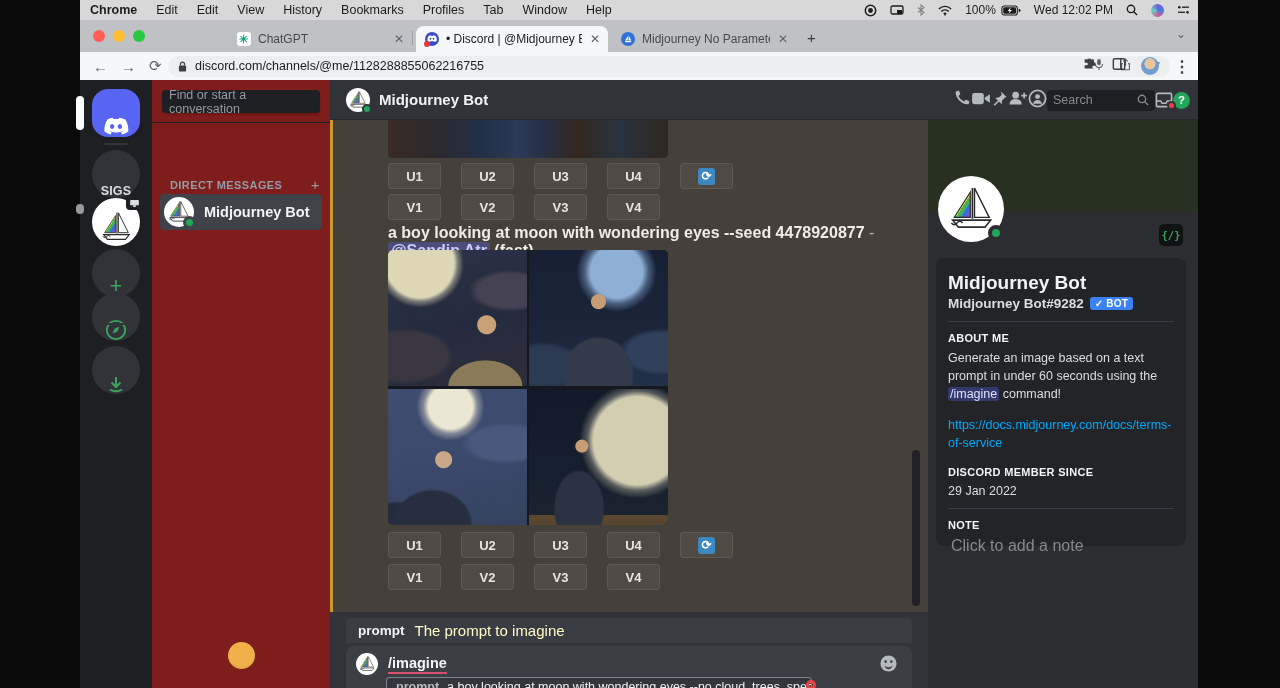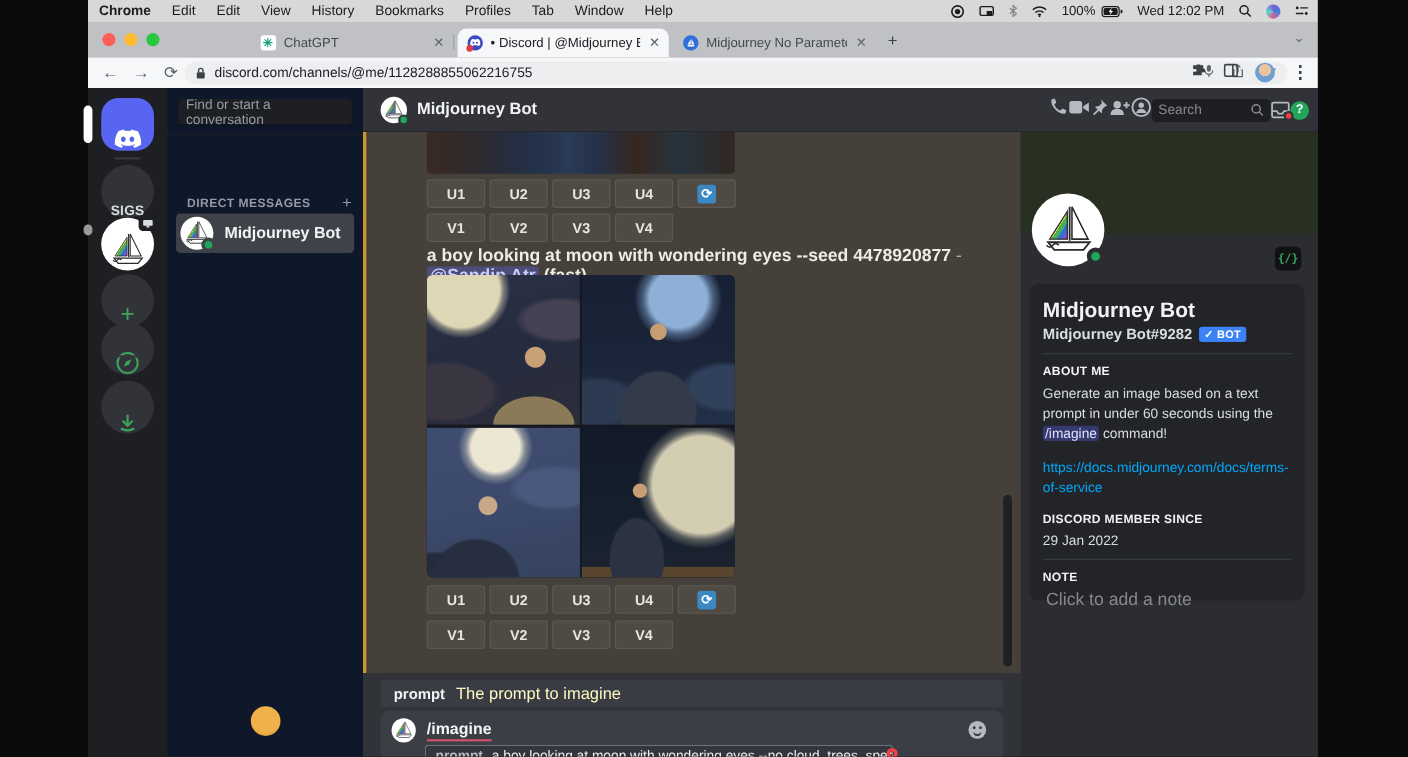--- a/index.html
+++ b/index.html
@@ -45,21 +45,21 @@
   .rail-item{position:absolute;left:12px;width:48px;height:48px;border-radius:50%;background:#313338;display:flex;align-items:flex-end;justify-content:center}
   .pill{position:absolute;left:-4px;width:8px;border-radius:4px;background:#fff}
   .rail-divider{position:absolute;left:24px;width:24px;height:2px;background:#35363c;border-radius:1px}
   .home{border-radius:16px;background:#5865f2}
   .sigs{color:#dbdee1;font-weight:bold;font-size:12.5px;letter-spacing:.2px}
   .mj-rail{background:#fff}
   .mj-badge{position:absolute;right:-2px;top:-2px;width:16px;height:14px;background:#1e1f22;border-radius:4px;display:flex;align-items:center;justify-content:center}
   .green-glyph{color:#3ba55d}
 
   
-  .chanbar{position:absolute;left:72px;top:0;width:178px;height:608px;background:#0f172a}
+  .chanbar{position:absolute;left:72px;top:0;width:178px;height:608px;background:#7f1d1d}
   .chan-search{position:absolute;left:10px;top:10px;width:158px;height:23px;background:#1e1f22;border-radius:4px;color:#949ba4;font-size:12.5px;display:flex;align-items:center;padding:0 7px;box-shadow:0 2px 2px rgba(0,0,0,.15)}
   .chan-div{position:absolute;left:0;top:42px;width:178px;height:1px;background:#1f2023}
   .friends-row{position:absolute;left:8px;top:50px;width:162px;height:36px;border-radius:4px;display:flex;align-items:center;color:#949ba4;font-size:14.5px;font-weight:600}
   .friends-row .ic{margin:0 10px 0 10px;display:inline-flex}
   .dm-head{position:absolute;left:18px;top:96px;width:150px;color:#949ba4;font-size:11px;font-weight:bold;letter-spacing:.4px;display:flex;justify-content:space-between;align-items:center}
   .dm-row{position:absolute;left:8px;top:114px;width:162px;height:36px;background:#3f4248;border-radius:4px;display:flex;align-items:center}
   .dm-av{position:relative;width:30px;height:30px;border-radius:50%;background:#fff;margin:0 10px 0 4px;flex:0 0 auto}
   .status-dot{position:absolute;right:-2px;bottom:-2px;width:13px;height:13px;border-radius:50%;background:#23a55a;border:3px solid #3f4248}
   .dm-name{color:#f2f3f5;font-size:14.5px;font-weight:600}
   .user-avatar-clip{position:absolute;left:76px;top:562px;width:27px;height:27px;border-radius:50%;background:radial-gradient(circle at 50% 40%,#f0b14a 0 60%,#d98f2b)}
@@ -72,21 +72,21 @@
   .ch-icons{position:absolute;right:8px;top:0;height:40px;display:flex;align-items:center;color:#b5bac1}
   .ch-search{width:108px;height:21px;background:#1e1f22;border-radius:4px;display:flex;align-items:center;justify-content:space-between;padding:0 6px;color:#87898c;font-size:12.5px}
   .inbox-wrap{position:relative;display:inline-flex}
   .inbox-dot{position:absolute;right:-3px;bottom:-1px;width:9px;height:9px;border-radius:50%;background:#f23f43;border:2px solid #313338}
   .help-circ{width:17px;height:17px;border-radius:50%;background:#23a55a;color:#fff;font-size:11.5px;font-weight:bold;display:flex;align-items:center;justify-content:center}
 
   
   .messages{position:absolute;left:250px;top:40px;width:598px;height:492px;background:#45413a;overflow:hidden}
   .goldline{position:absolute;left:0;top:0;width:3px;height:492px;background:#c9982f}
   .partial-img{position:absolute;left:58px;top:0;width:280px;height:38px;border-radius:0 0 4px 4px;background:linear-gradient(90deg,#3a2a22 0%,#2c2a30 18%,#223048 34%,#2b3a55 46%,#253149 55%,#35271f 68%,#27333f 82%,#302721 100%)}
-  .btn-row{position:absolute;display:flex;gap:4px}
+  .btn-row{position:absolute;display:flex;gap:20px}
   .dbtn{width:53px;height:26px;background:#4f4b44;border:1px solid #5e5a52;border-radius:3px;color:#e8e5df;font-size:13px;font-weight:600;display:flex;align-items:center;justify-content:center}
   .reroll-emoji{width:17px;height:17px;border-radius:3px;background:#3b88c3;color:#fff;font-size:12px;font-weight:bold;display:flex;align-items:center;justify-content:center;line-height:1}
   .msg-line{position:absolute;left:58px;top:104px;width:520px;color:#efece6;font-size:16px;font-weight:bold}
   .msg-line .dim{color:#b8b4ac;font-weight:normal}
   .mention{background:rgba(88,101,242,.35);color:#c9cdfb;border-radius:3px;padding:0 3px;font-weight:600}
   .grid{position:absolute;left:58px;top:130px;width:280px;height:275px;border-radius:5px;background:#15181f;overflow:hidden}
   .q{position:absolute;width:139px;height:136px}
   .q1{left:0;top:0;background:
       radial-gradient(circle 10px at 71% 55%,#c9a177 0 9px,transparent 10px),
       radial-gradient(ellipse 52px 36px at 70% 100%,#8a7a58 0 70%,transparent 72%),

